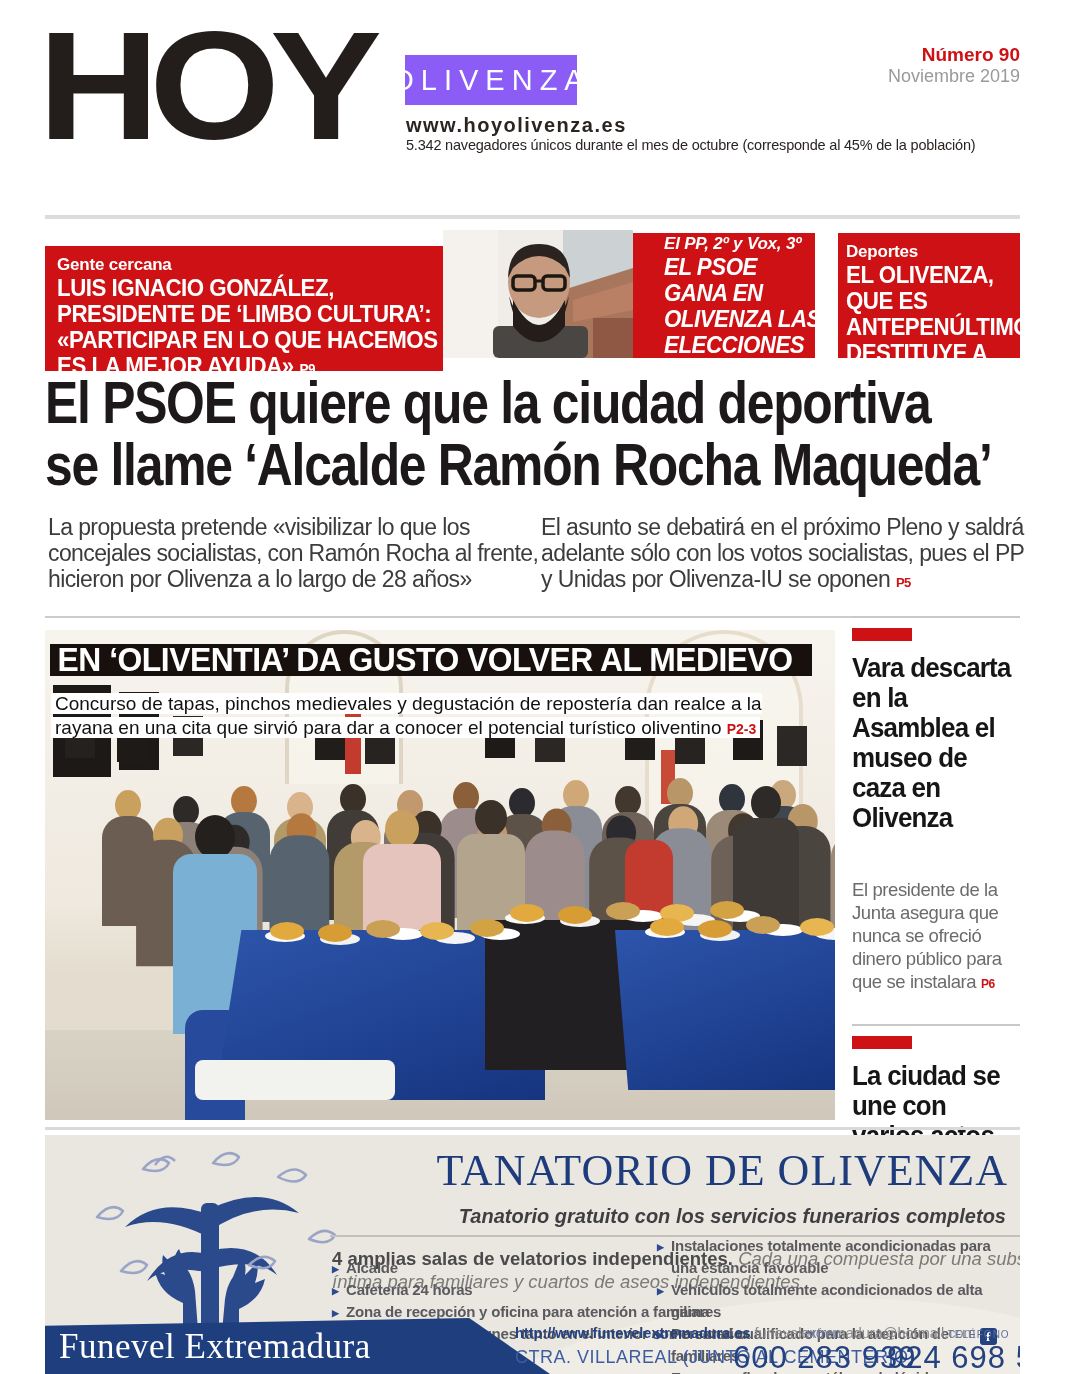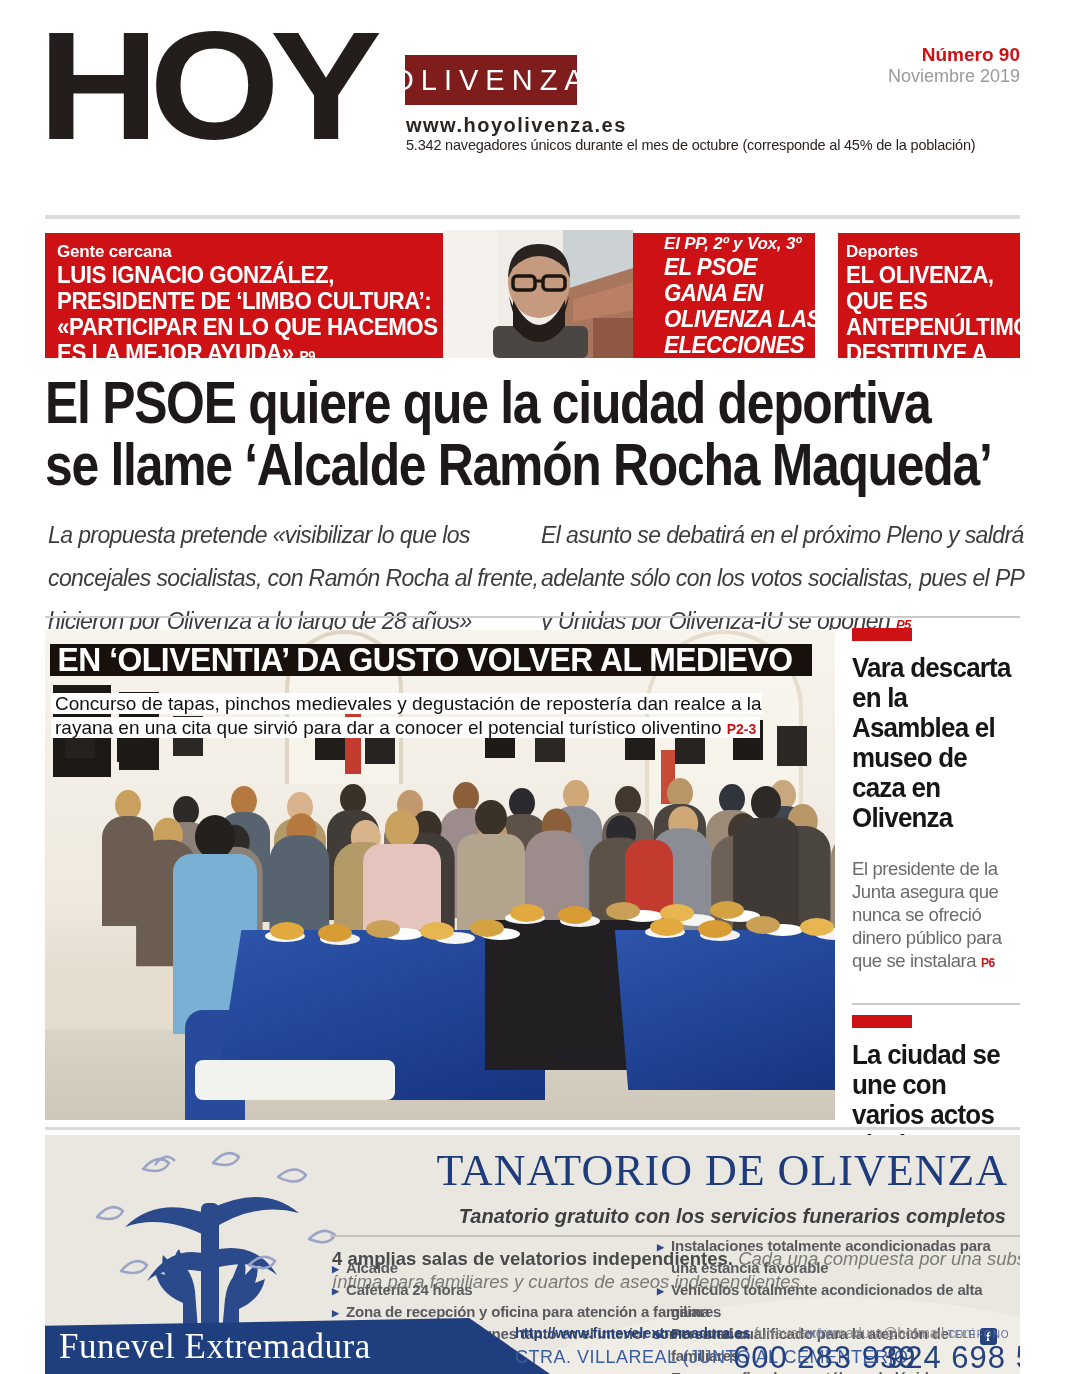--- a/index.html
+++ b/index.html
@@ -3,21 +3,21 @@
 <meta charset="utf-8">
 <style>
   html,body{margin:0;padding:0;background:#ffffff;}
   #page{position:relative;width:1069px;height:1374px;background:#ffffff;overflow:hidden;
         font-family:"Liberation Sans",sans-serif;color:#1d191a;}
   .abs{position:absolute;}
 
   
   #logo{left:38px;top:8px;font-size:168px;font-weight:900;letter-spacing:-10px;
         line-height:1;color:#231d1b;transform:scaleY(.92);transform-origin:top left;}
-  #edition-box{left:405px;top:55px;width:172px;height:50px;background:#7f1d1d;
+  #edition-box{left:405px;top:55px;width:172px;height:50px;background:#8b5cf6;
         display:flex;align-items:center;justify-content:center;}
   #edition-box span{color:#fff;font-size:29px;font-weight:400;letter-spacing:7px;}
   #site-url{left:406px;top:114px;font-size:20px;font-weight:700;letter-spacing:1.5px;color:#2b2522;}
   #circ-note{left:406px;top:137px;font-size:14.5px;color:#2b2522;letter-spacing:-0.2px;}
   #issue-number{right:49px;top:44px;font-size:19px;font-weight:700;color:#ce1114;text-align:right;}
   #issue-date{right:49px;top:66px;font-size:18px;color:#9a9a9a;text-align:right;}
   .rule{background:#dcdcdc;}
 
   
   .teaser{background:#ce1114;color:#fff;}
@@ -28,21 +28,21 @@
   .pref-red{color:#ce1114;font-weight:700;}
 
   
   #portrait{left:443px;top:230px;width:190px;height:128px;overflow:hidden;}
 
   
   #headline{left:45px;top:372px;width:1180px;font-size:59px;line-height:62px;font-weight:800;
         letter-spacing:-1.5px;color:#1d181a;transform:scaleX(.845);transform-origin:top left;}
 
   
-  .standfirst{font-size:23px;line-height:43px;color:#3c3c3c;letter-spacing:-0.6px;font-style:italic;}
+  .standfirst{font-size:23px;line-height:26px;color:#3c3c3c;letter-spacing:-0.6px;}
   #sf-left{left:48px;top:514px;width:492px;}
   #sf-right{left:541px;top:514px;width:492px;}
 
   
   #photo{left:45px;top:630px;width:790px;height:490px;background:linear-gradient(#f7f4ee 0%,#efe9df 55%,#e4ddcf 70%);overflow:hidden;}
   #photo-black-bar{left:5px;top:14px;width:762px;height:32px;background:#17100d;display:flex;align-items:center;}
   #photo-black-bar span{color:#fff;font-size:33.5px;font-weight:700;letter-spacing:-0.5px;white-space:nowrap;
         transform:scaleX(.95);transform-origin:center left;padding-left:8px;}
   .photo-sub{left:10px;font-size:19px;line-height:24px;color:#111;font-weight:500;}
   .photo-sub b-g{display:inline;background:#fff;box-shadow:4px 0 0 #fff,-4px 0 0 #fff;}
@@ -114,21 +114,21 @@
   <div class="abs" id="edition-box">
     <span>OLIVENZA</span>
   </div>
   <div class="abs" id="site-url">www.hoyolivenza.es</div>
   <div class="abs" id="circ-note">5.342 navegadores únicos durante el mes de octubre (corresponde al 45% de la población)</div>
   <div class="abs" id="issue-number">Número 90</div>
   <div class="abs" id="issue-date">Noviembre 2019</div>
 
   <div class="abs rule" style="left:45px;top:215px;width:975px;height:4px;"></div>
 
-  <div class="abs teaser" style="left:45px;top:233px;width:398px;height:125px;padding:0;">
+  <div class="abs teaser" style="left:45px;top:246px;width:398px;height:125px;padding:0;">
     <div style="padding:9px 0 0 12px;">
       <div class="kicker">Gente cercana</div>
       <div class="t-title" style="width:400px;"><span>LUIS IGNACIO GONZÁLEZ, PRESIDENTE DE ‘LIMBO CULTURA’: «PARTICIPAR EN LO QUE HACEMOS ES LA MEJOR AYUDA»</span>
         <span class="pref-white">P9</span></div>
     </div>
   </div>
 
   <div class="abs" id="portrait">
     <svg width="190" height="128" viewBox="0 0 190 128">
       <rect x="0" y="0" width="190" height="128" fill="#f0ede8"></rect>
@@ -225,21 +225,21 @@
     <div class="abs photo-sub" style="top:86px;">
       <b-g><span>rayana en una cita que sirvió para dar a conocer el potencial turístico oliventino</span>
       <span class="pref-red" style="font-size:14px;">P2-3</span></b-g>
     </div>
   </div>
 
   <div class="abs" id="sidebar">
     <div class="side-rule"></div>
     <div class="red-tab" style="margin-top:10px;"></div>
     <div class="side-h" style="margin-top:12px;">Vara descarta en la Asamblea el museo de caza en Olivenza</div>
-    <div class="side-b" style="margin-top:24px;">
+    <div class="side-b" style="margin-top:45px;">
       <span>El presidente de la Junta asegura que nunca se ofreció dinero público para que se instalara</span>
       <span class="pref-red" style="font-size:12px;">P6</span>
     </div>
     <div class="side-rule" style="margin-top:28px;"></div>
     <div class="red-tab" style="margin-top:10px;"></div>
     <div class="side-h" style="margin-top:12px;">La ciudad se une con varios actos al Día contra la violencia machista</div>
     <div class="side-b" style="margin-top:20px;">
       <span>Una mesa redonda, una manifestación y un manifiesto harán visible el compromiso de los vecinos, el lunes 25</span>
       <span class="pref-red" style="font-size:12px;">P10</span>
     </div>

